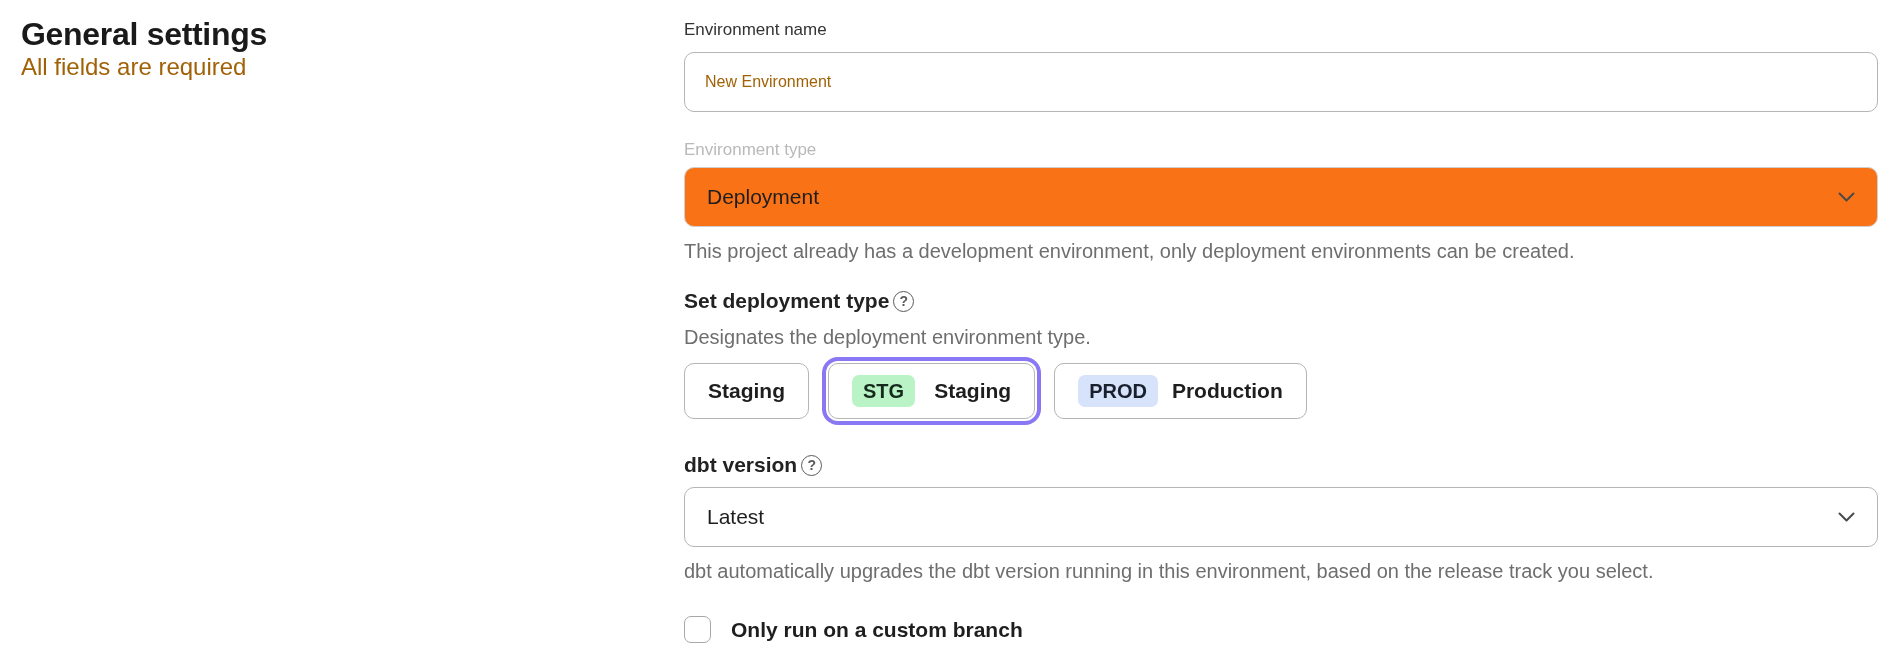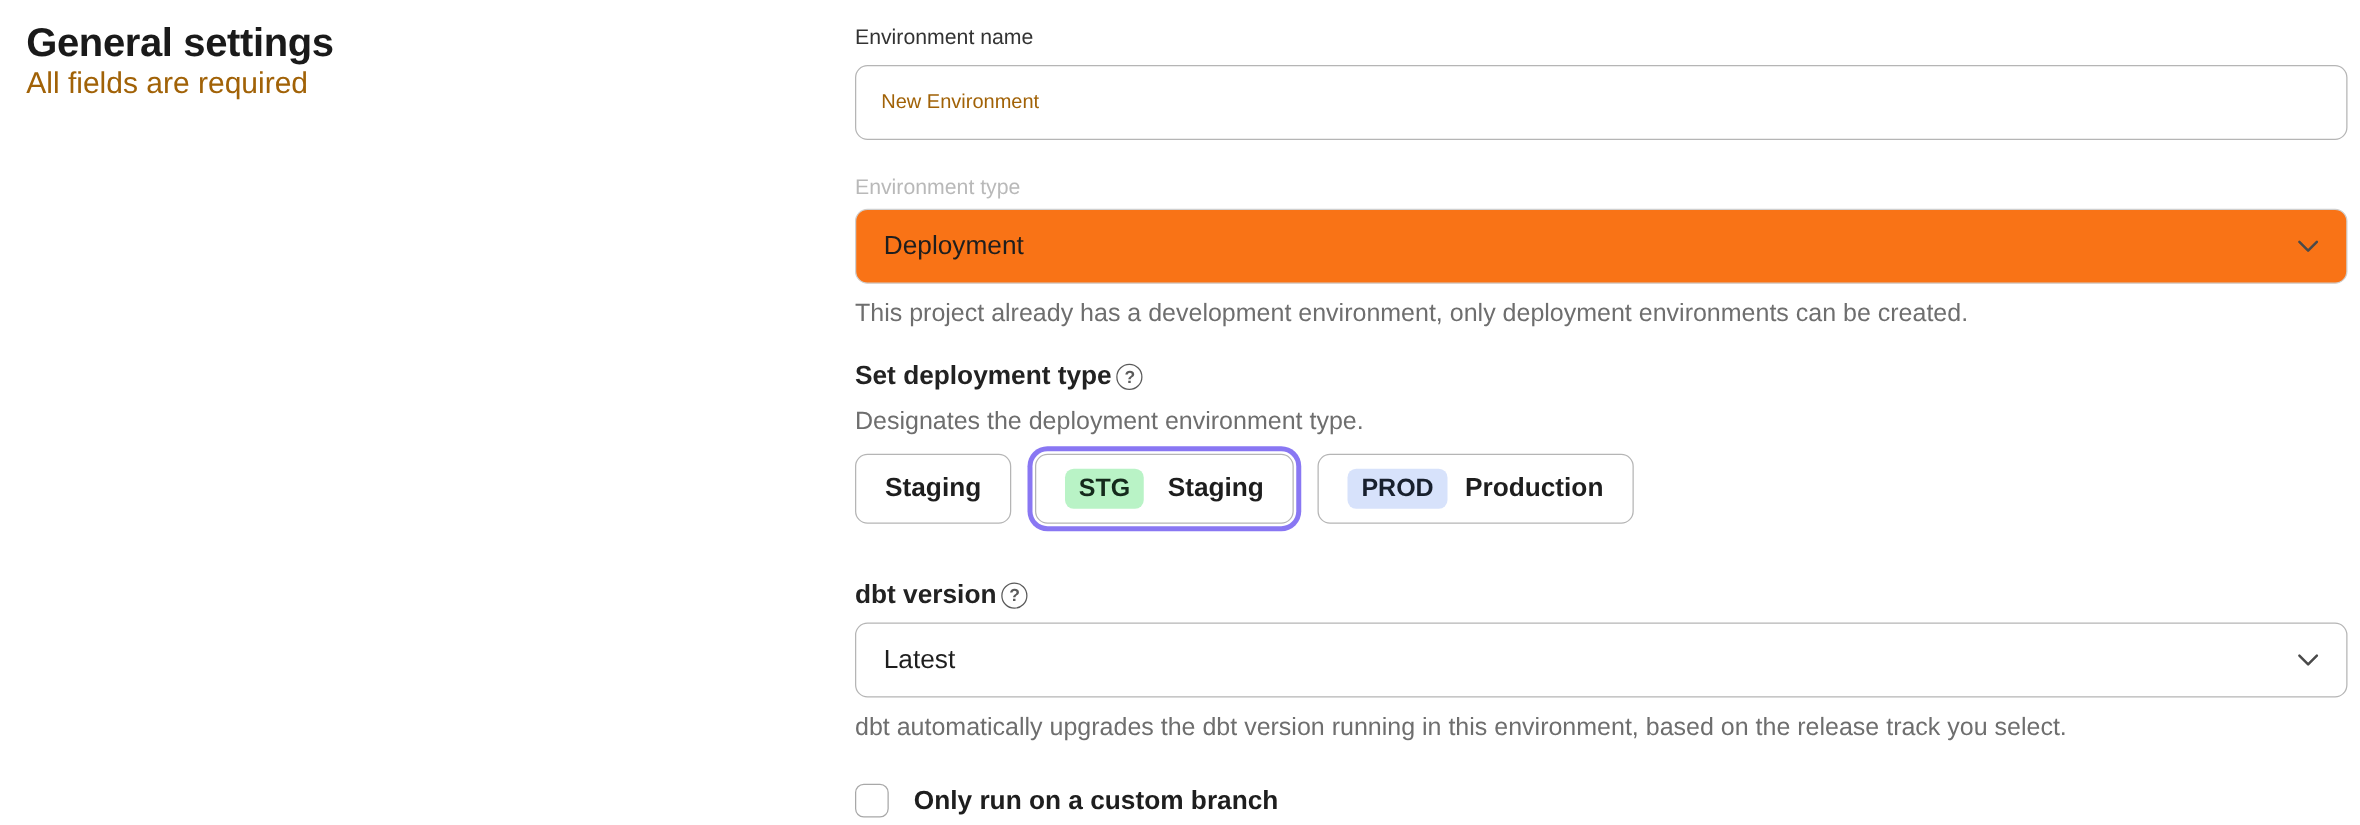--- a/index.html
+++ b/index.html
@@ -120,21 +120,21 @@
         <span class="badge badge-stg">STG</span>
         <span class="type-label">Staging</span>
       </button>
       <button class="type-button">
         <span class="badge badge-prod">PROD</span>
         <span class="type-label">Production</span>
       </button>
     </div>
 
     
-    <div class="section-heading" style="margin-top:45px;">
+    <div class="section-heading" style="margin-top:34px;">
       <span class="heading-text">dbt version</span>
       <span class="help-icon">?</span>
     </div>
     <div class="select" style="margin-top:10px;">
       <span class="select-value">Latest</span>
       <span class="chevron">
         <svg width="17" height="11" viewBox="0 0 17 11">
             <path d="M1.5 1.5 L8.5 8.5 L15.5 1.5" fill="none" stroke="#4a4a4a" stroke-width="2" stroke-linecap="round" stroke-linejoin="round"></path>
           </svg>
       </span>

